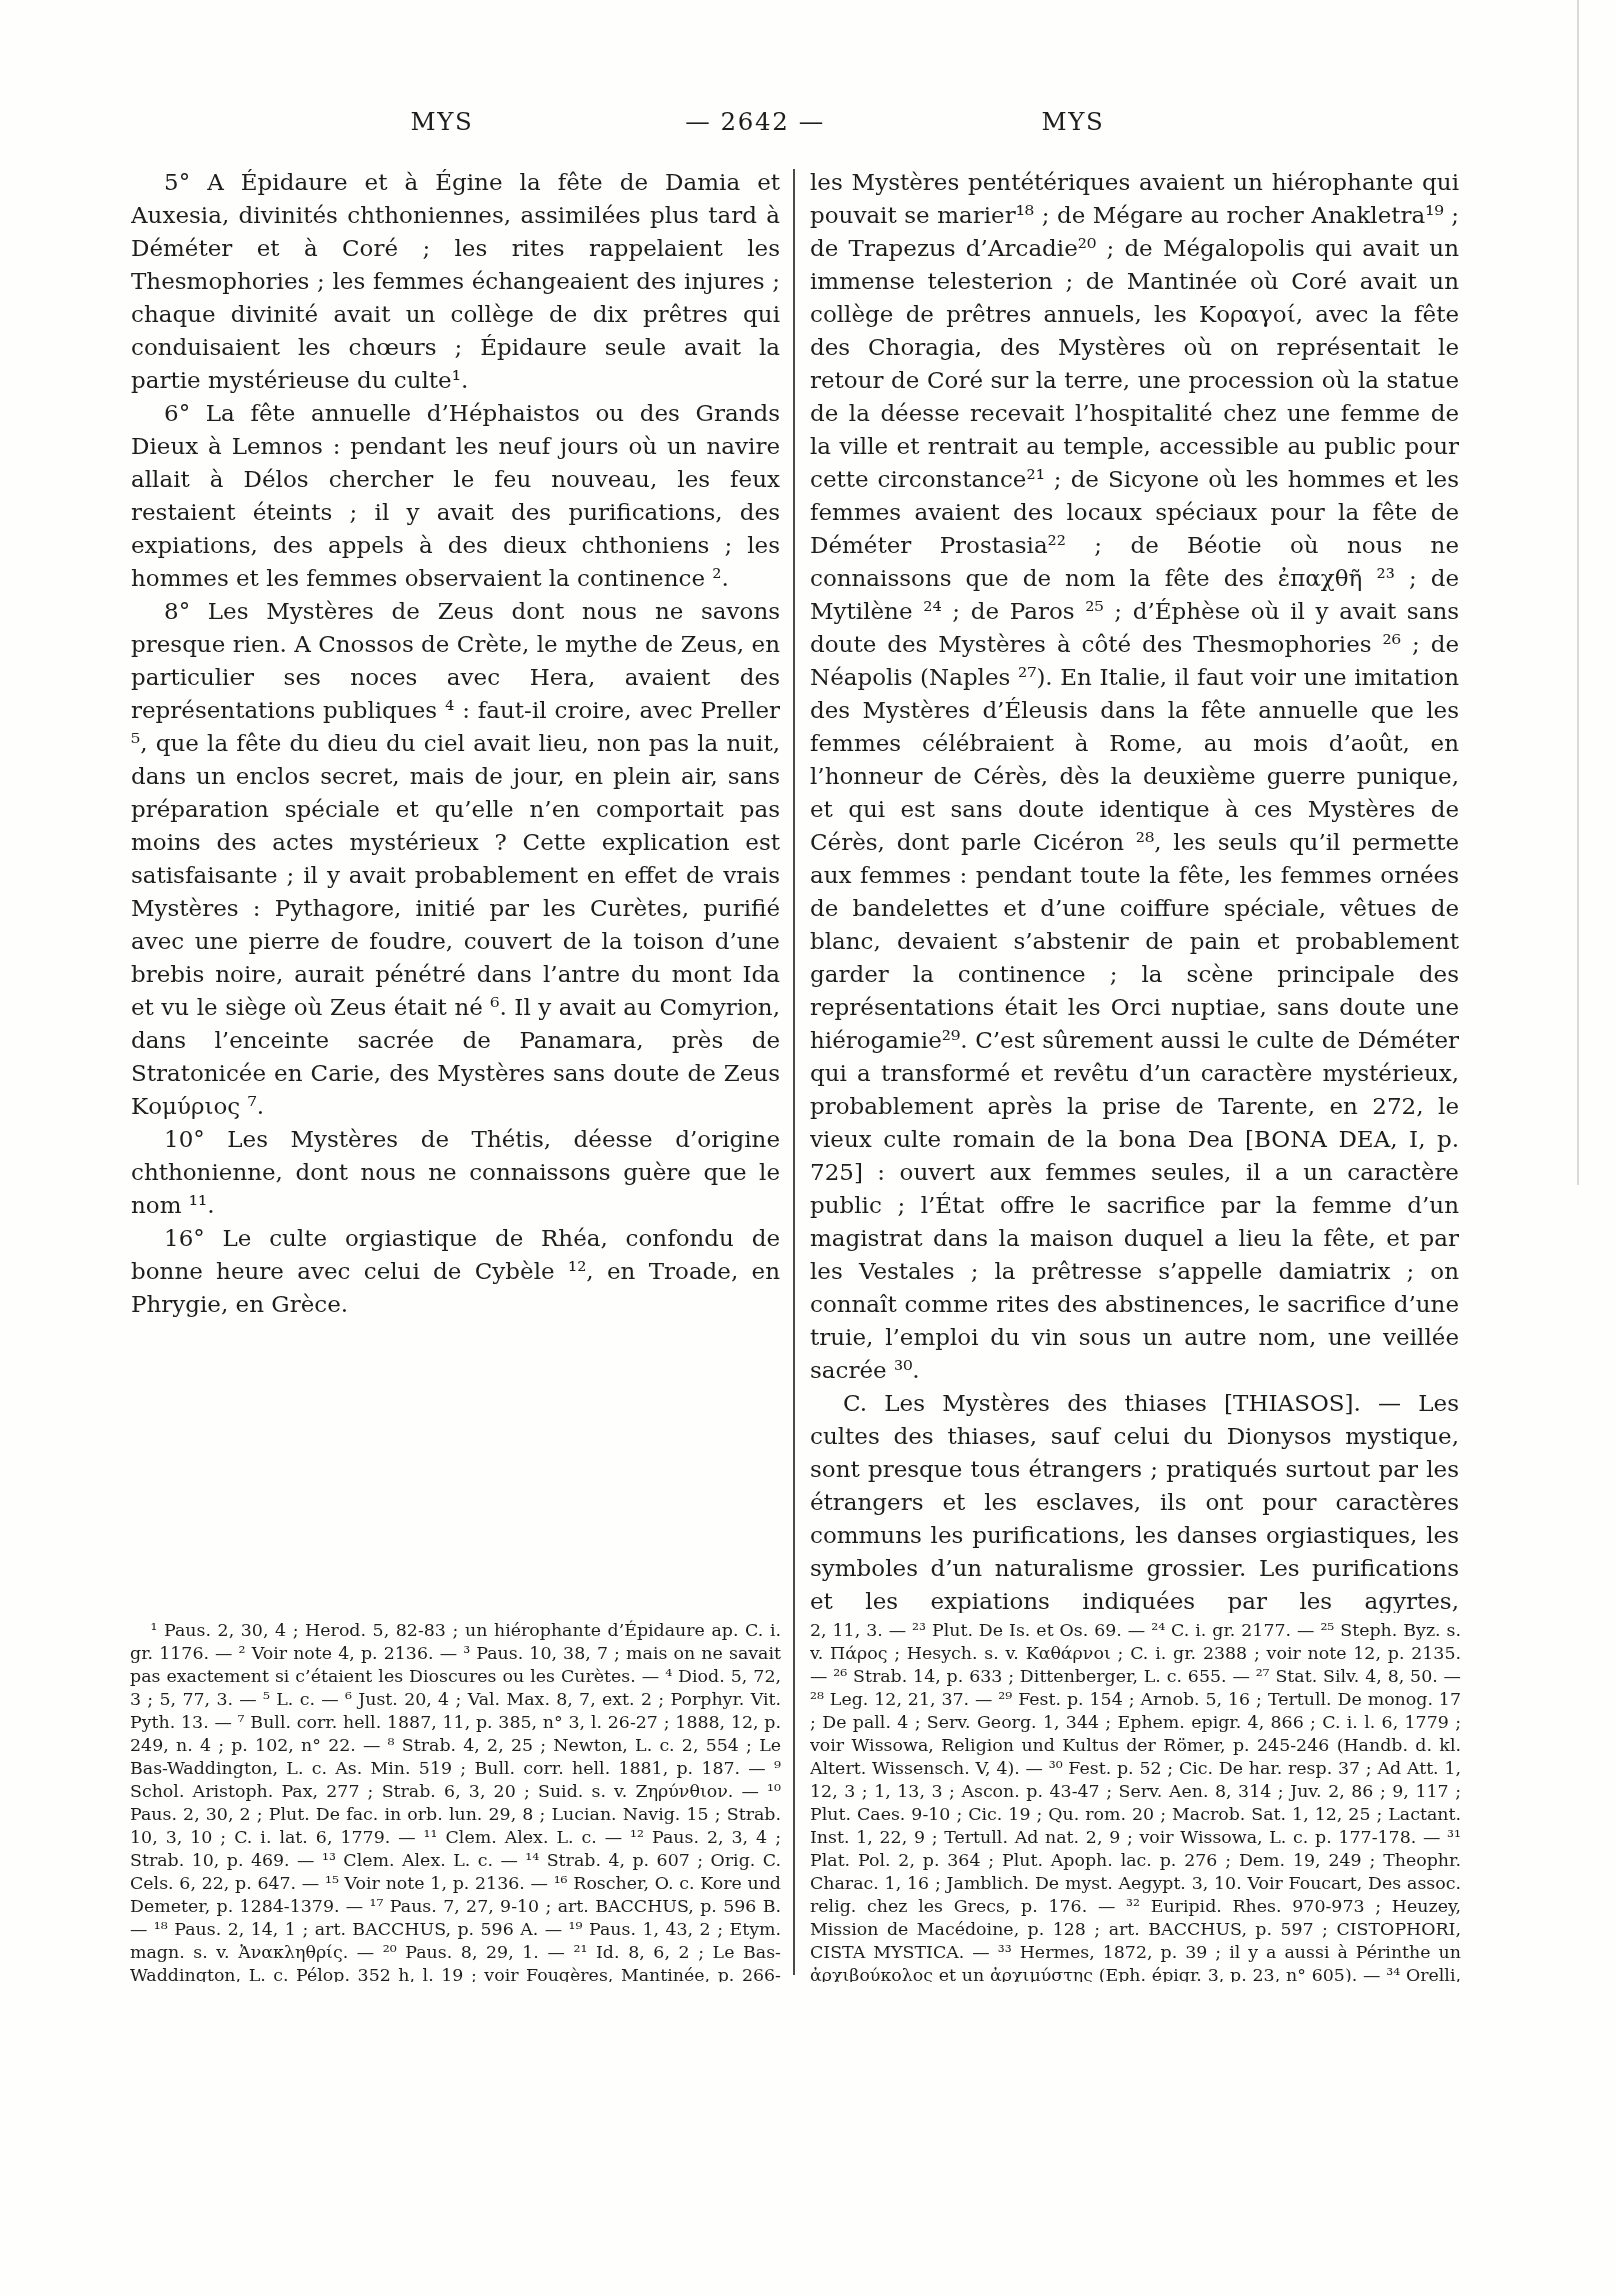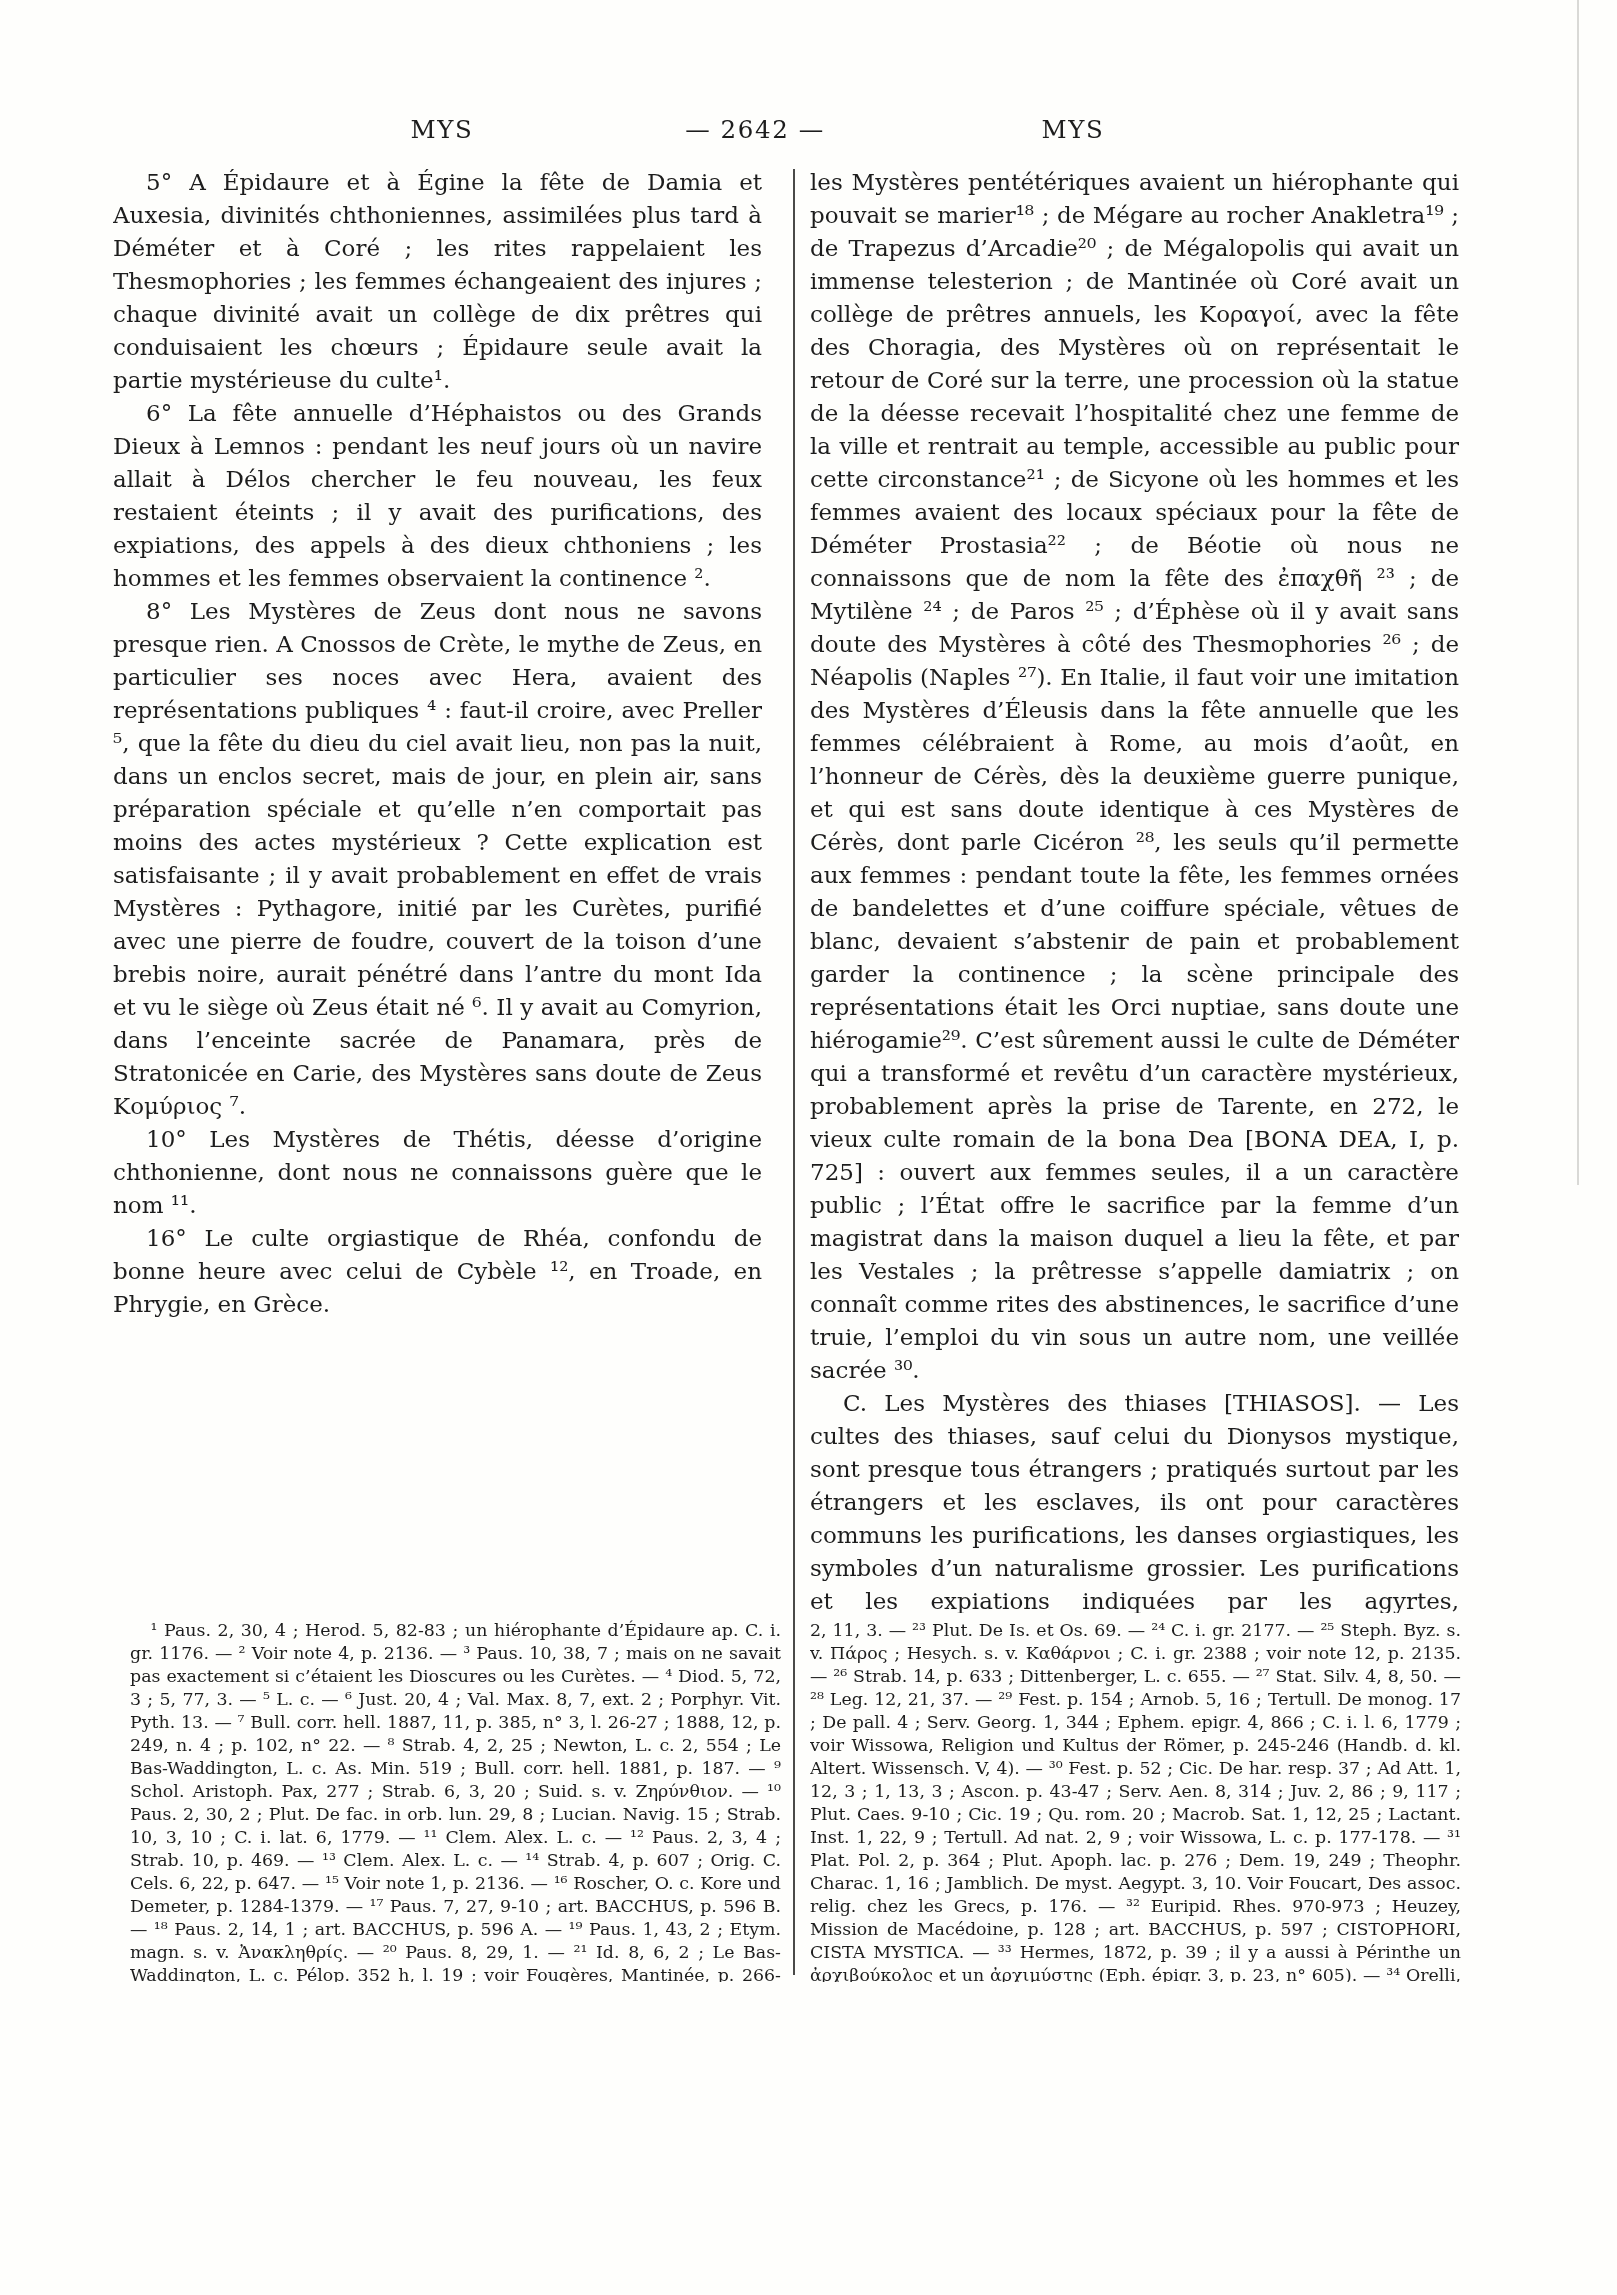--- a/index.html
+++ b/index.html
@@ -4,30 +4,30 @@
 <style>
   html,body{margin:0;padding:0;background:#e8e8e6;}
   .page{
     position:relative;
     width:1618px;height:2295px;
     background:#fefefc;
     font-family:"DejaVu Serif","Liberation Serif",serif;
     color:#1d1d1d;
     overflow:hidden;
   }
-  .rh{position:absolute;top:115px;font-size:24.5px;letter-spacing:1.6px;white-space:nowrap;transform:translateX(-50%);text-align:center;}
+  .rh{position:absolute;top:107px;font-size:24.5px;letter-spacing:1.6px;white-space:nowrap;transform:translateX(-50%);text-align:center;}
   .rh-left{left:442px;}
   .rh-center{left:755px;}
   .rh-right{left:1073px;}
   .bodycol{
     position:absolute;top:166px;width:649px;height:1447px;
     font-size:23px;line-height:33px;text-align:justify;
     overflow:hidden;
   }
-  .bodycol.left{left:113px;}
+  .bodycol.left{left:131px;}
   .bodycol.right{left:810px;}
   .bodycol p{margin:0;text-indent:33px;}
   .bodycol p.cont{text-indent:0;}
   .divider{
     position:absolute;left:793px;top:169px;width:1.6px;height:1806px;
     background:#4a4a48;
   }
   .footcol{
     position:absolute;top:1619px;width:651px;height:363px;
     font-size:17.4px;line-height:23px;text-align:justify;

